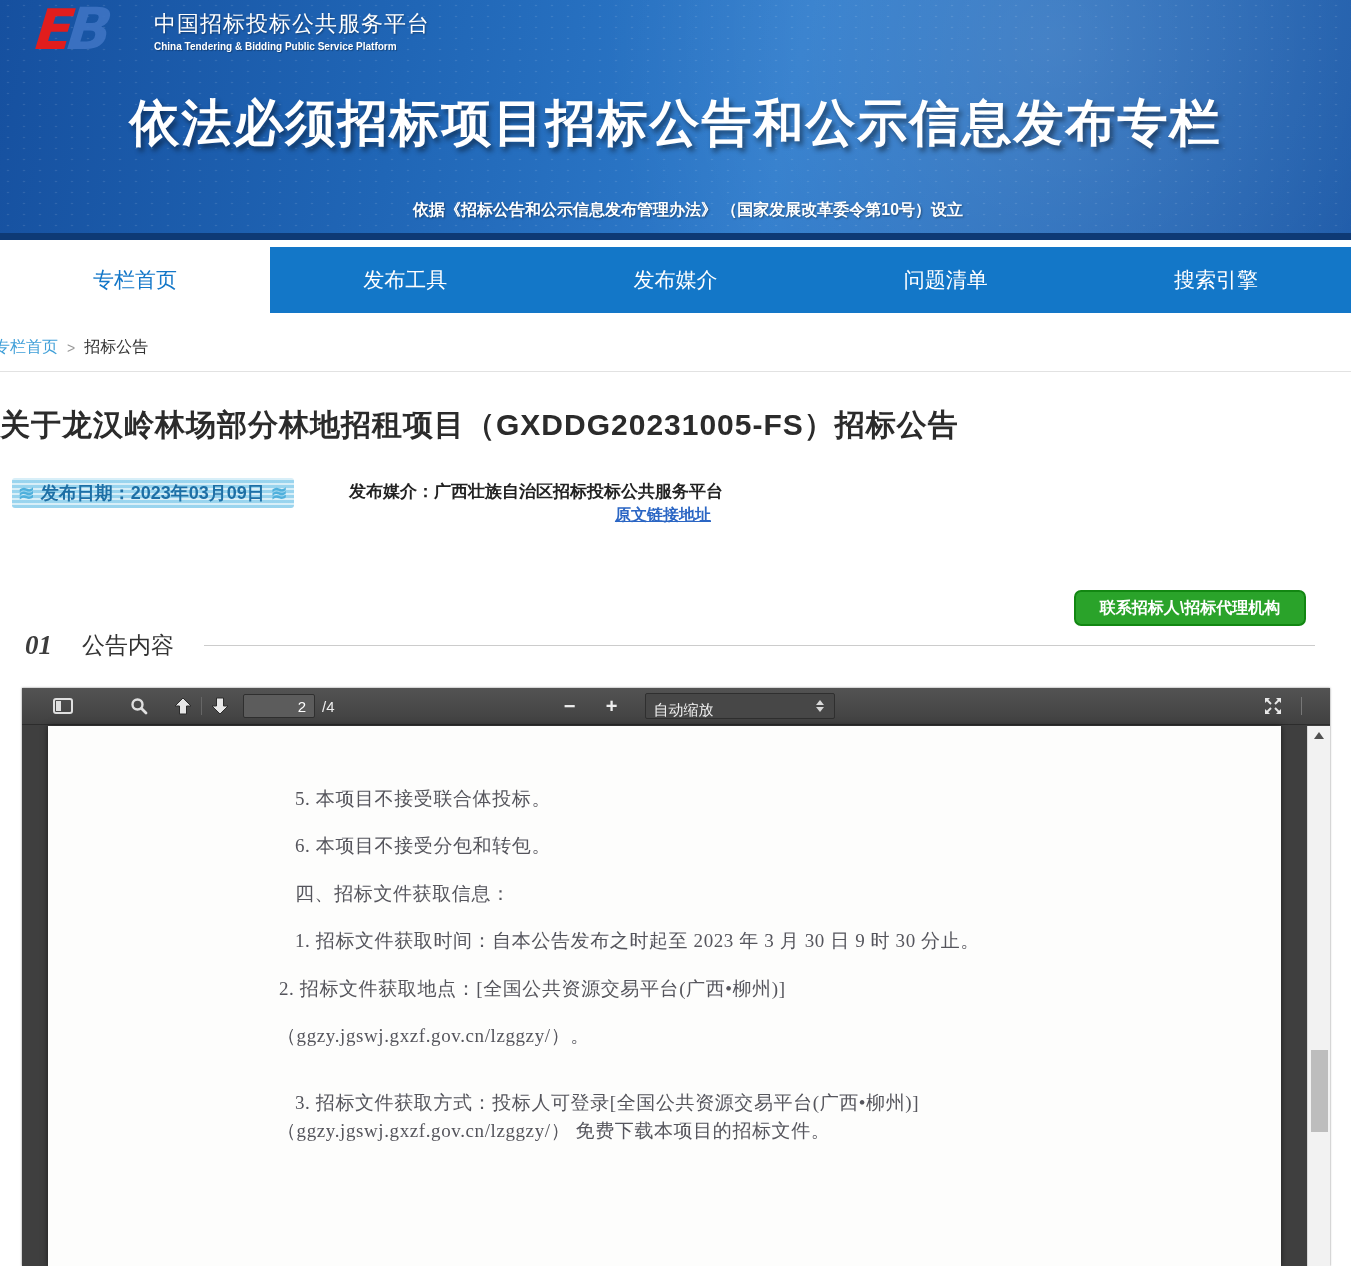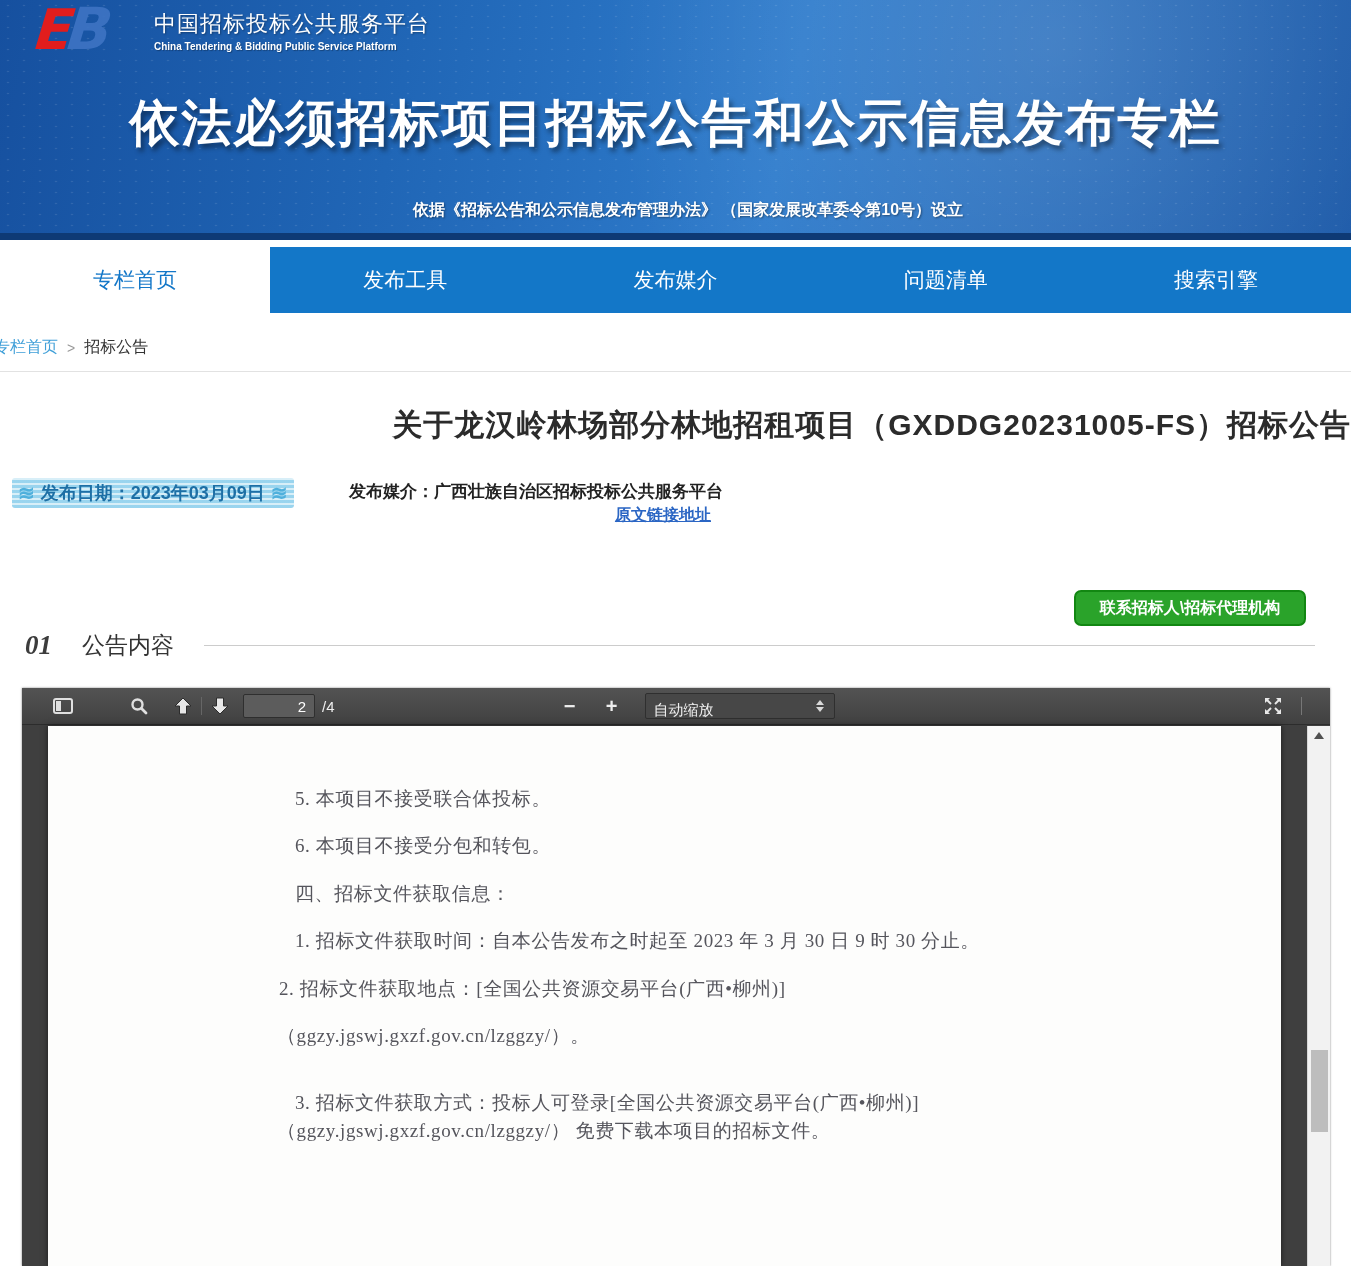--- a/index.html
+++ b/index.html
@@ -50,22 +50,22 @@
 
   
   .breadcrumb { position:absolute; left:-6px; top:337px; font-size:16px; color:#555; display:flex; gap:9px; align-items:center;}
   .crumb-home { color:#3f9fd8; cursor:pointer; }
   .crumb-sep { color:#999; font-size:14px; }
   .crumb-current { color:#333; }
   .rule { position:absolute; left:0; top:371px; width:1351px; height:1px; background:#e2e2e2; }
 
   
   .article-title {
-    position:absolute; left:0; top:405px; width:1351px; text-align:right;
-    font-size:30px; font-weight:bold; color:#2b2b2b; letter-spacing:1px;padding-left:28px;
+    position:absolute; left:0; top:405px; width:1351px; text-align:left;
+    font-size:30px; font-weight:bold; color:#2b2b2b; letter-spacing:1px;
   }
   .meta-row { position:absolute; left:0; top:480px; width:1351px; height:28px; }
   .date-pill {
     position:absolute; left:12px; top:-2px; padding:3px 6px;
     background:
       repeating-linear-gradient(180deg, rgba(255,255,255,.55) 0 2px, rgba(125,200,235,.35) 2px 5px),
       #a9dbf0;
     color:#1d6fa5; font-size:18px; font-weight:bold; display:flex; align-items:center; gap:6px;
     border-radius:3px;
   }

